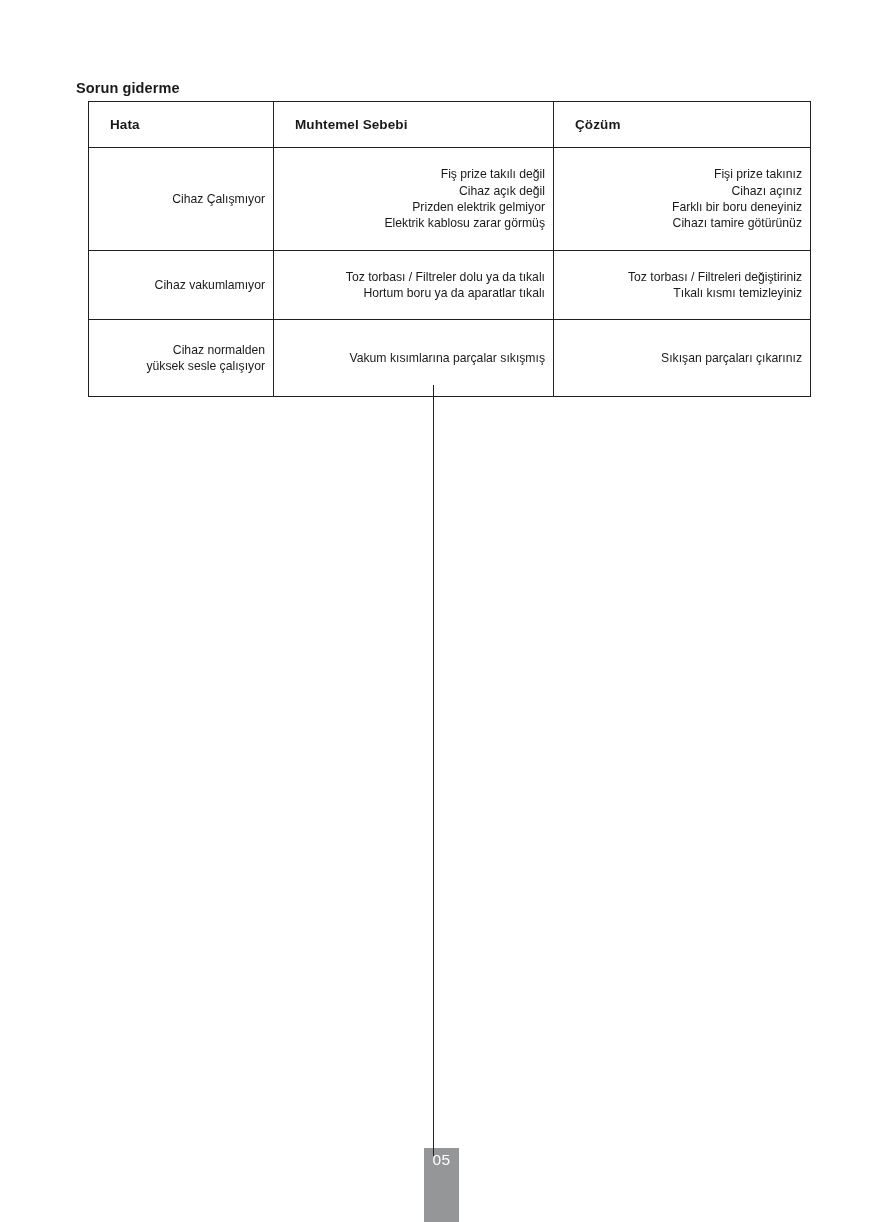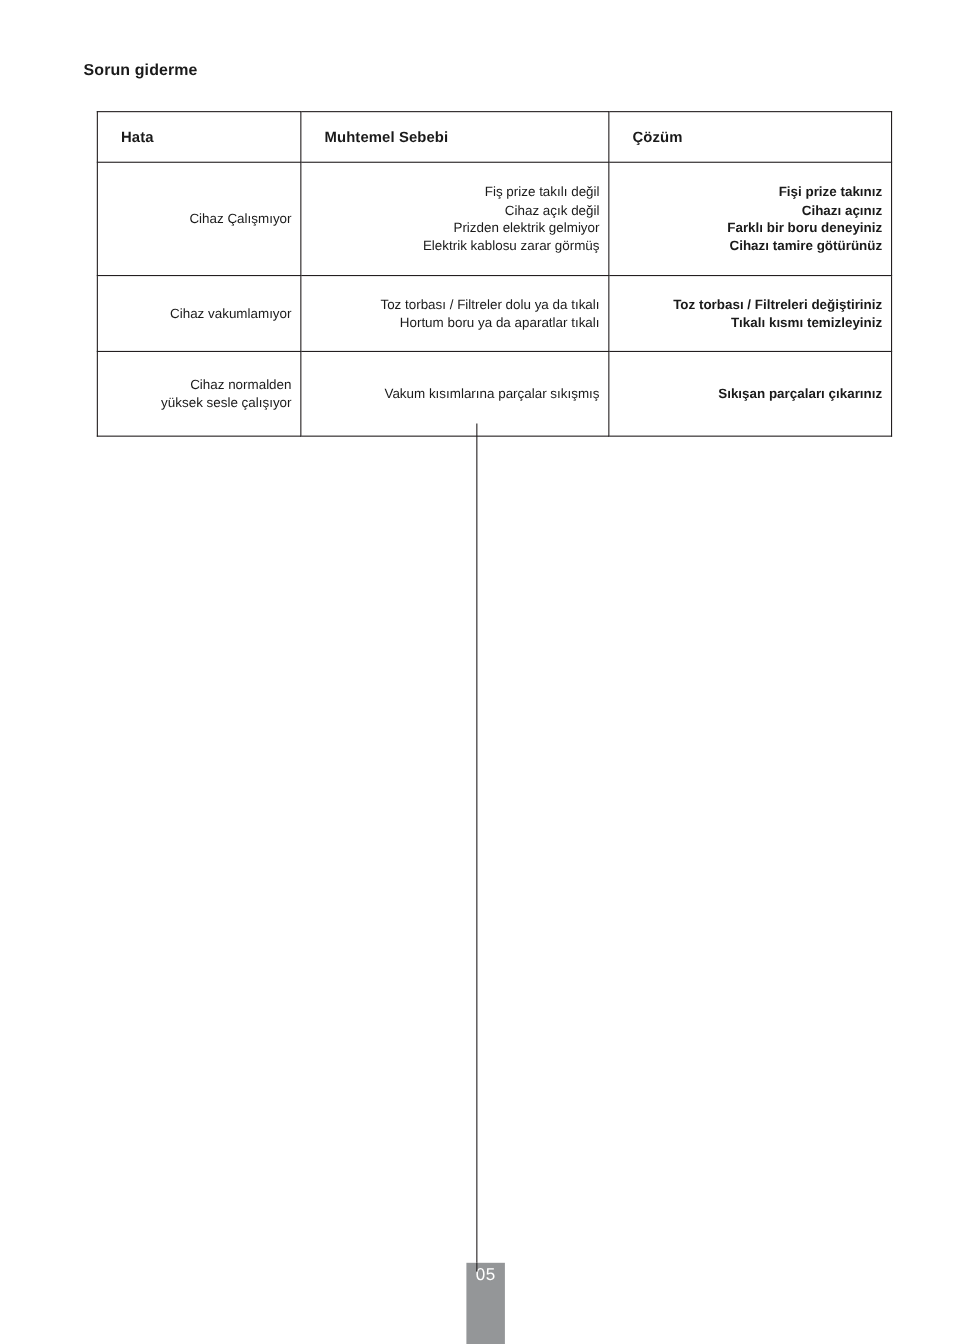--- a/index.html
+++ b/index.html
@@ -19,21 +19,21 @@
   .page {
     position: absolute;
     inset: 0;
     background: #ffffff;
   }
 
   
   .section-heading {
     position: absolute;
     left: 76px;
-    top: 56px;
+    top: 80px;
     font-size: 14.5px;
     font-weight: bold;
     letter-spacing: 0.1px;
     color: #1a1a1a;
     white-space: nowrap;
   }
 
   
   .troubleshoot-table {
     position: absolute;
@@ -69,21 +69,20 @@
     font-weight: normal;
     color: #1a1a1a;
     line-height: 16.4px;
     padding: 9px 8px 9px 21px;
   }
   .troubleshoot-table tbody td.cell-cause {
     padding-left: 24px;
   }
   .troubleshoot-table tbody td.cell-fix {
     padding-left: 20px;
-    font-weight: bold;
   }
 
   .cell-lines > div {
     white-space: nowrap;
     text-align: right;
   }
 
   tr.row-tall td { height: 84px; }
   tr.row-mid  td { height: 50px; }
   tr.row-low  td { height: 58px; }

